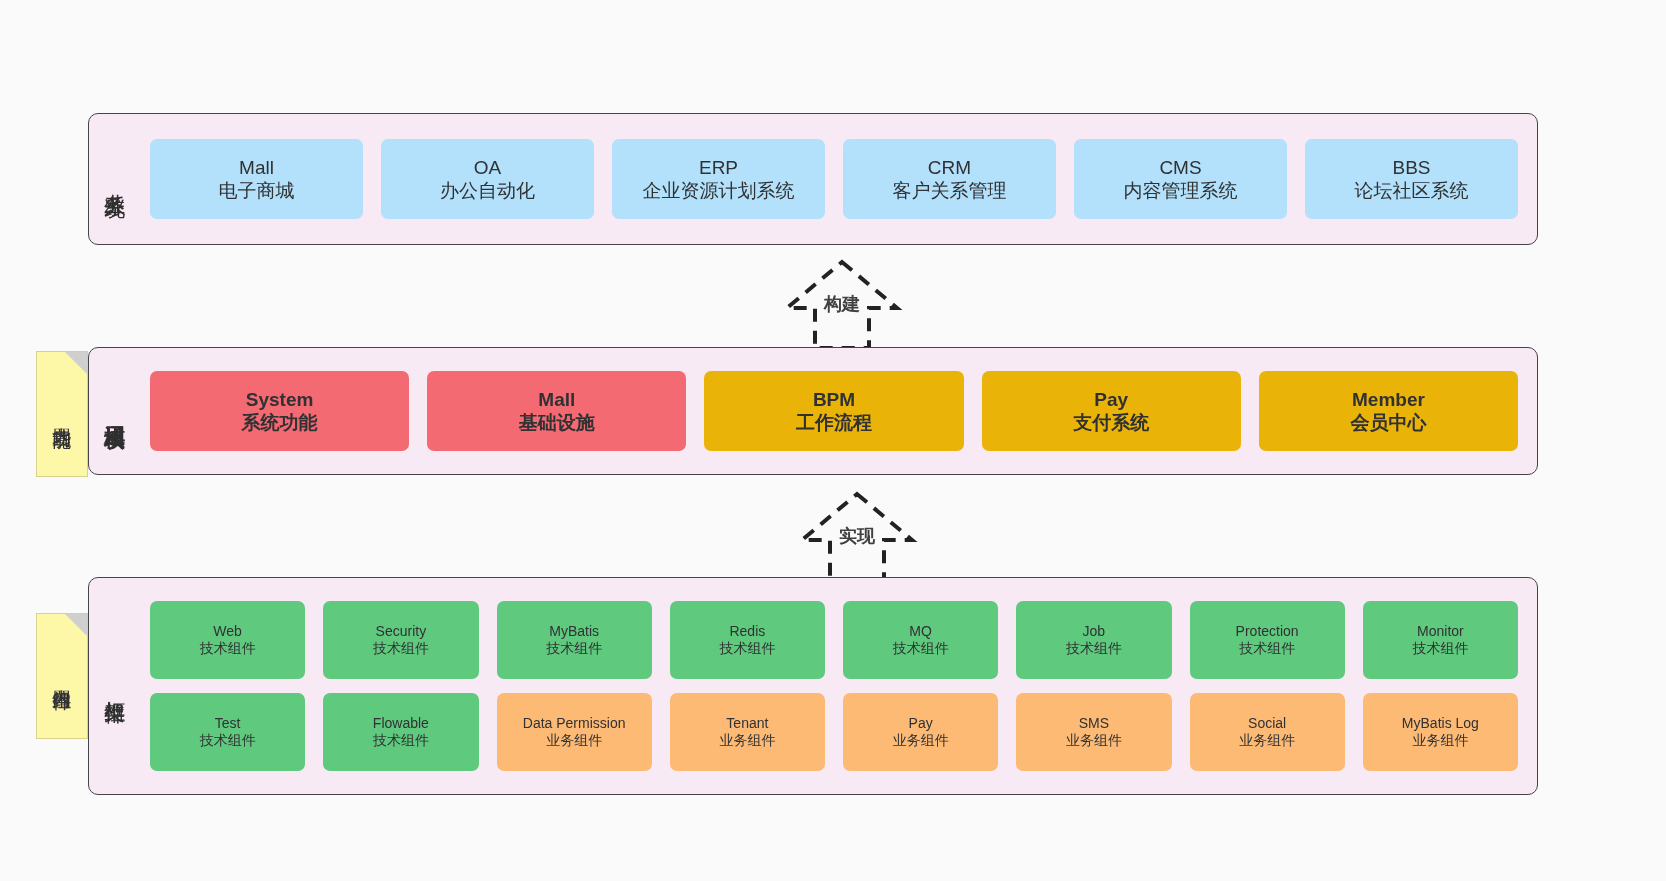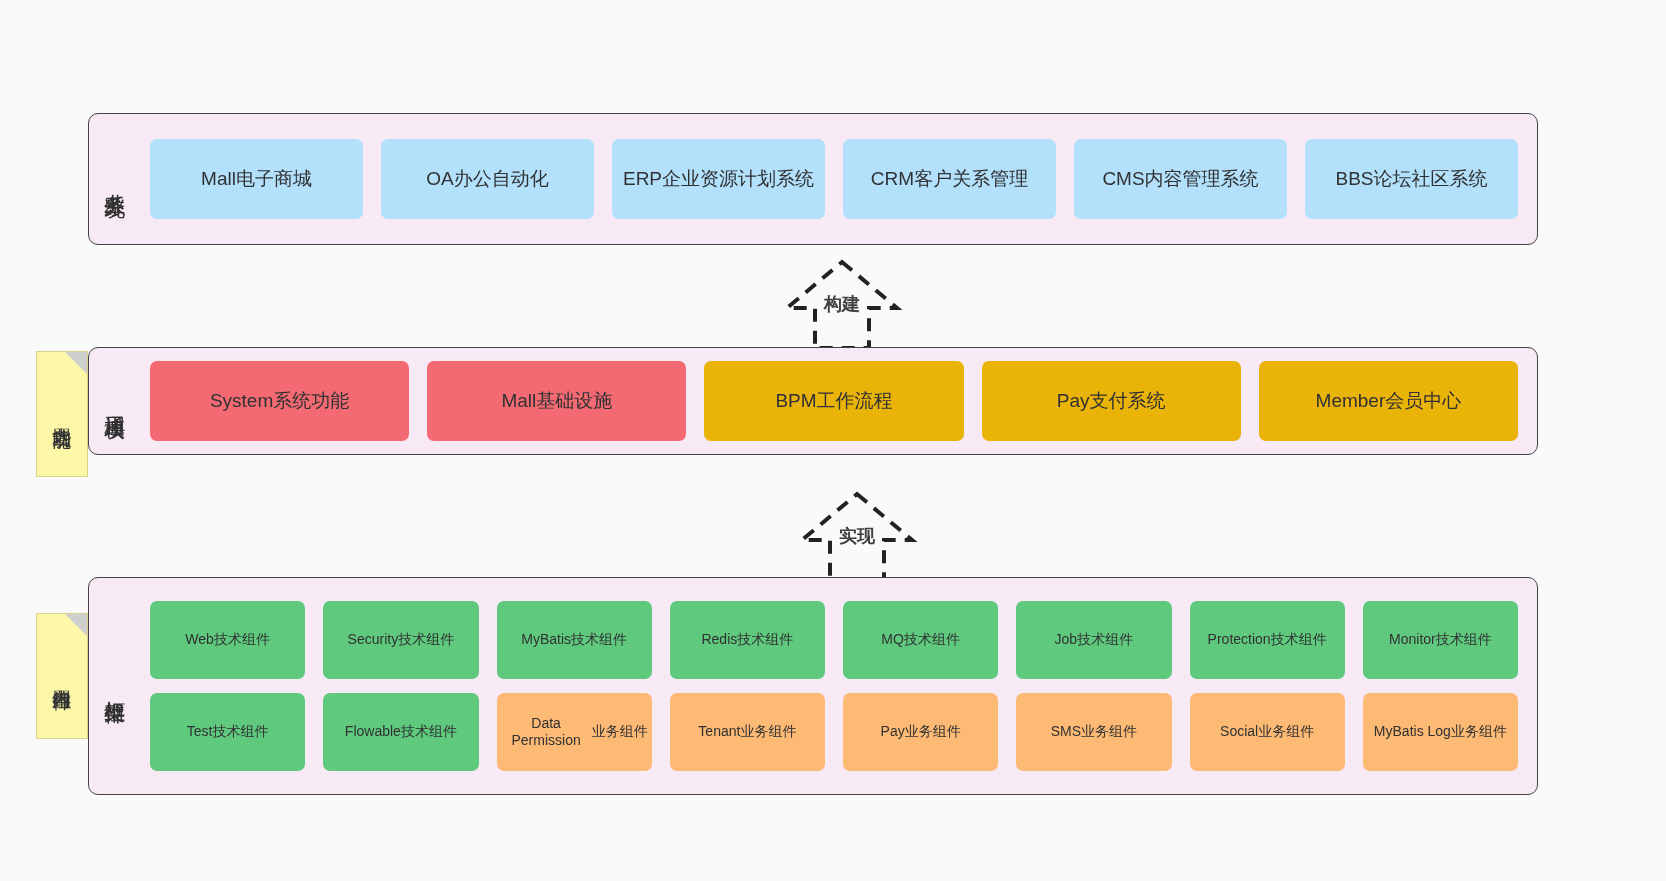--- a/index.html
+++ b/index.html
@@ -64,21 +64,21 @@
     gap: 0;
   }
 
   
   .card {
     flex: 1 1 0;
     margin: 0 9px;
     height: 80px;
     border-radius: 7px;
     display: flex;
-    flex-direction: row;
+    flex-direction: column;
     align-items: center;
     justify-content: center;
     text-align: center;
     font-size: 19px;
     line-height: 1.22;
     color: #303133;
     box-sizing: border-box;
     padding: 2px 4px;
   }
   .card .en { white-space: normal; }
@@ -181,21 +181,21 @@
       <path d="M85 6 L140 52 L112 52 L112 92 L58 92 L58 52 L30 52 Z" fill="none" stroke="#222" stroke-width="4" stroke-dasharray="13,9" stroke-linejoin="miter"></path>
     </svg>
     <div class="arrow-label">构建</div>
   </div>
 
   <div class="note" style="left:36px; top:351px; width:52px; height:126px;">
     <span class="fold"></span>
     <span>内置功能</span>
   </div>
 
-  <div class="layer layer2" style="left:88px; top:347px; width:1450px; height:108px;">
+  <div class="layer layer2" style="left:88px; top:347px; width:1450px; height:128px;font-weight:bold;">
     <div class="layer-title">通用模块</div>
     <div class="layer-body">
       <div class="card red">
         <div class="en">System</div>
         <div class="cn">系统功能</div>
       </div>
       <div class="card red">
         <div class="en">Mall</div>
         <div class="cn">基础设施</div>
       </div>

